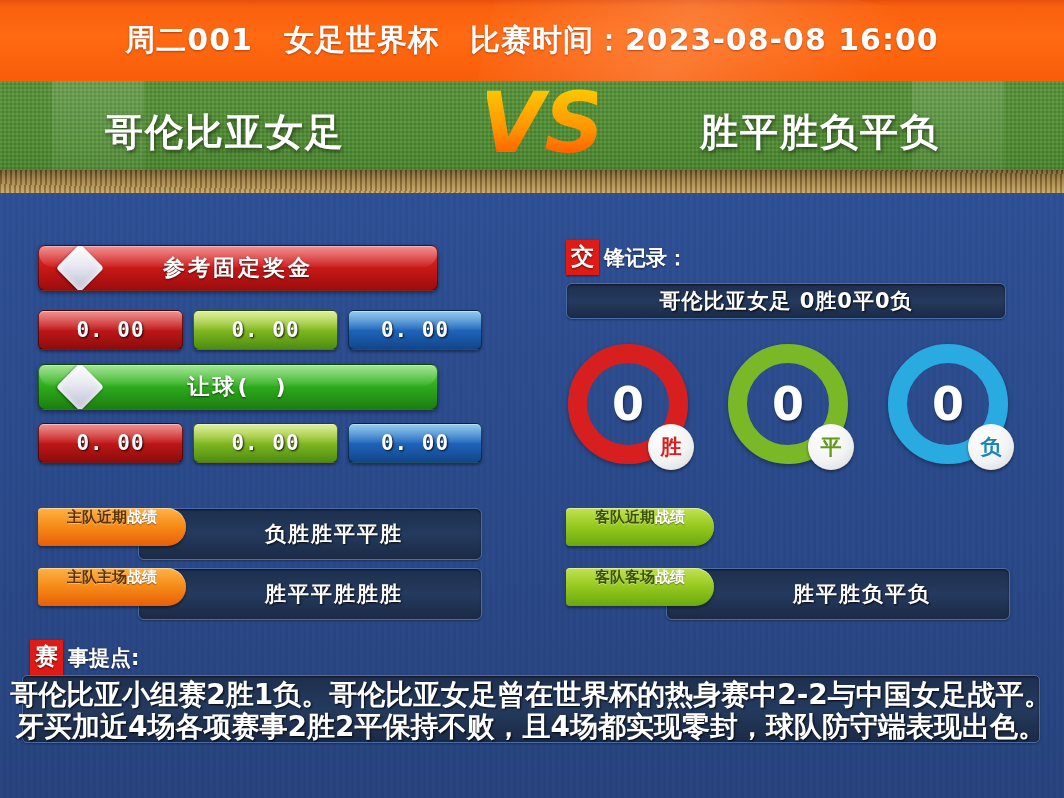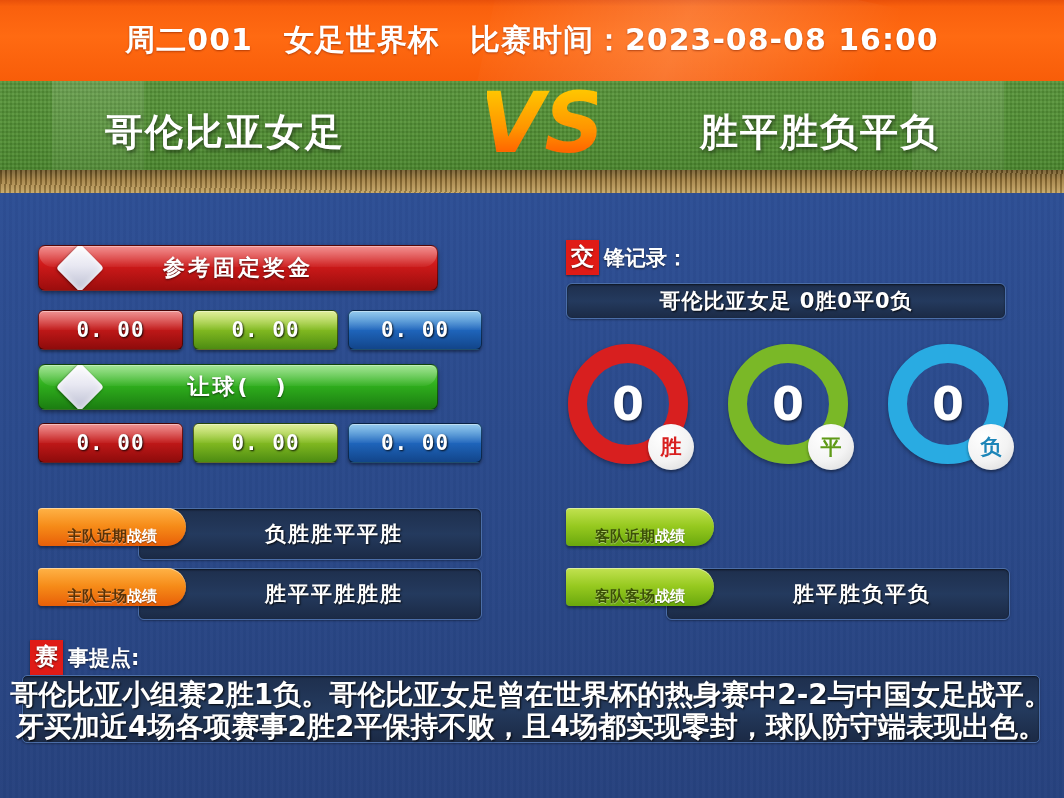--- a/index.html
+++ b/index.html
@@ -186,21 +186,21 @@
     box-shadow: 0 2px 3px rgba(0,0,0,.4);
   }
   .ring-badge.g { color: #5f9a17; }
   .ring-badge.b { color: #1c85b8; }
 
   
   .form-row { position: absolute; height: 38px; }
   .tag {
     position: absolute; left: 0; top: 0; width: 148px; height: 38px;
     border-radius: 4px 19px 19px 4px;
-    display: flex; align-items: flex-end; justify-content: center;
+    display: flex; align-items: flex-start; justify-content: center;
     font-size: 15px; font-weight: bold; letter-spacing: 0px;
     box-shadow: 0 2px 3px rgba(0,0,0,.4), inset 0 1px 0 rgba(255,255,255,.45);
     z-index: 3;
   }
   .tag-orange { background: linear-gradient(180deg, #ffb347 0%, #f68b18 48%, #e85f08 100%); }
   .tag-green  { background: linear-gradient(180deg, #c2e251 0%, #96c91f 48%, #6aa80d 100%); }
   .tag .dark  { color: #5a3308; text-shadow: 0 1px 0 rgba(255,255,255,.35); }
   .tag-green .dark { color: #3d5208; }
   .tag .lite  { color: #ffffff; text-shadow: 0 1px 1px rgba(0,0,0,.4); }
   .form-field {

